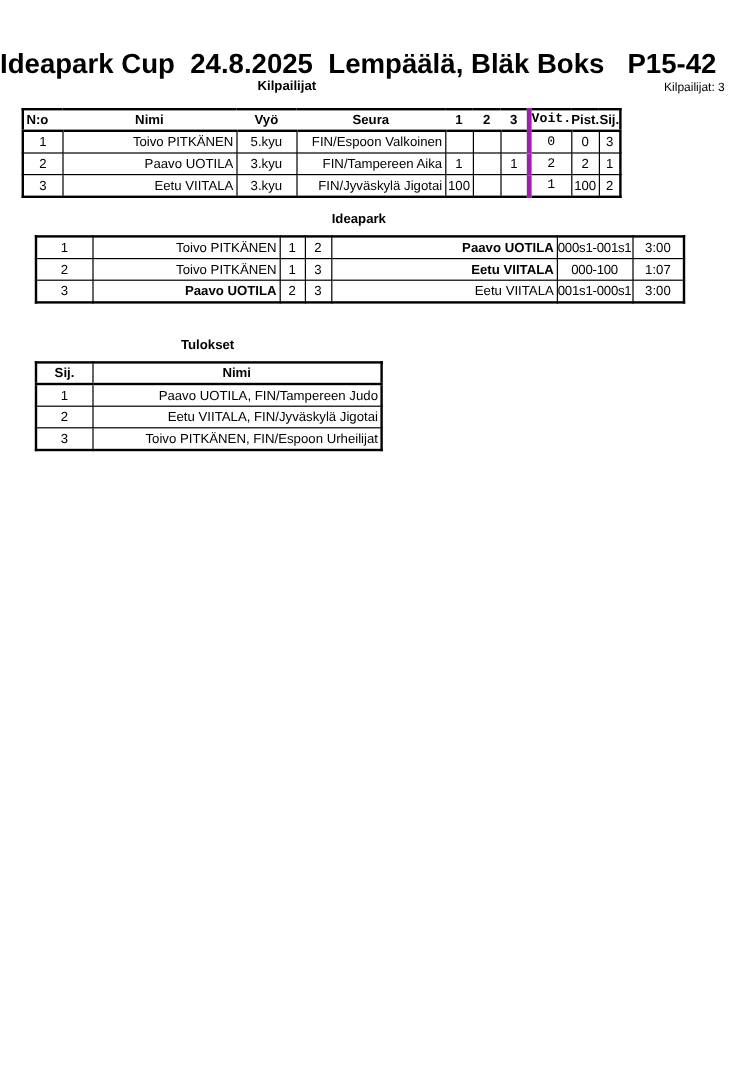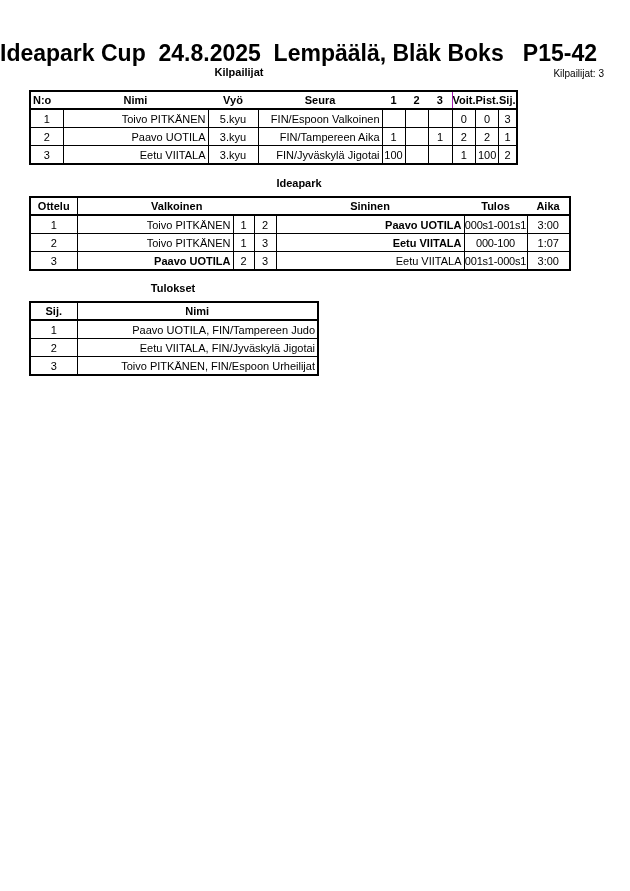--- a/index.html
+++ b/index.html
@@ -58,27 +58,27 @@
     white-space: nowrap;
     overflow: hidden;
   }
   td { border: 1px solid #000; }
   th {
     border: none;
     border-bottom: 2px solid #000;
     font-weight: bold;
     height: 16px;
   }
-  .t-competitors { left: 29px; top: 90px; }
+  .t-competitors { left: 18px; top: 90px; }
   .t-matches     { left: 29px; top: 196px; }
   .t-results     { left: 29px; top: 301px; }
   .left   { text-align: right; padding-left: 5px; padding-right: 2px; }
   .hleft  { text-align: left; padding-left: 2px; }
   .sepR   { border-right: 1px solid #000; }
-  .thickL { border-left: 1px solid #a21caf; }
+  .thickL { border-left: 4px solid #a21caf; font-family: Liberation Mono, monospace; }
   .bold   { font-weight: bold; }
   .result-cell { letter-spacing: -0.2px; }
 </style>
 </head>
 <body>
 
 <div class="page-title">Ideapark Cup  24.8.2025  Lempäälä, Bläk Boks   P15-42</div>
 
 <div class="section-title sec-kilpailijat">Kilpailijat</div>
 <div class="count-label">Kilpailijat: 3</div>
@@ -154,27 +154,20 @@
   <colgroup>
     <col style="width:47px">
       <col style="width:156px">
       <col style="width:21px">
       <col style="width:22px">
     <col style="width:188px">
       <col style="width:63px">
       <col style="width:43px">
   </colgroup>
   <tbody>
-      <tr>
-    <th class="sepR">Ottelu</th>
-    <th colspan="3">Valkoinen</th>
-    <th>Sininen</th>
-    <th>Tulos</th>
-    <th>Aika</th>
-  </tr>
   <tr>
     <td>1</td>
     <td class="left">Toivo PITKÄNEN</td>
     <td>1</td>
     <td>2</td>
     <td class="left bold">Paavo UOTILA</td>
     <td class="result-cell">000s1-001s1</td>
     <td>3:00</td>
   </tr>
   <tr>

